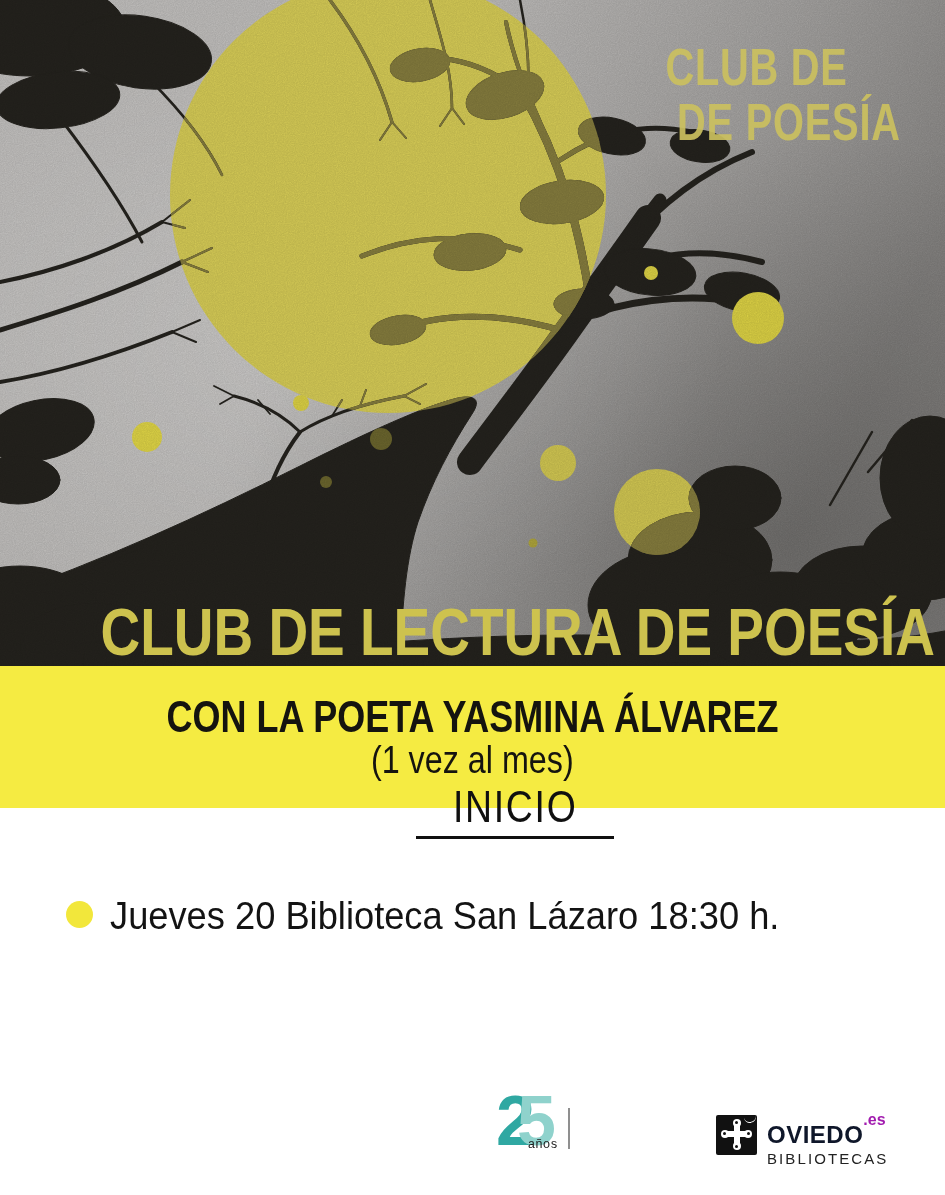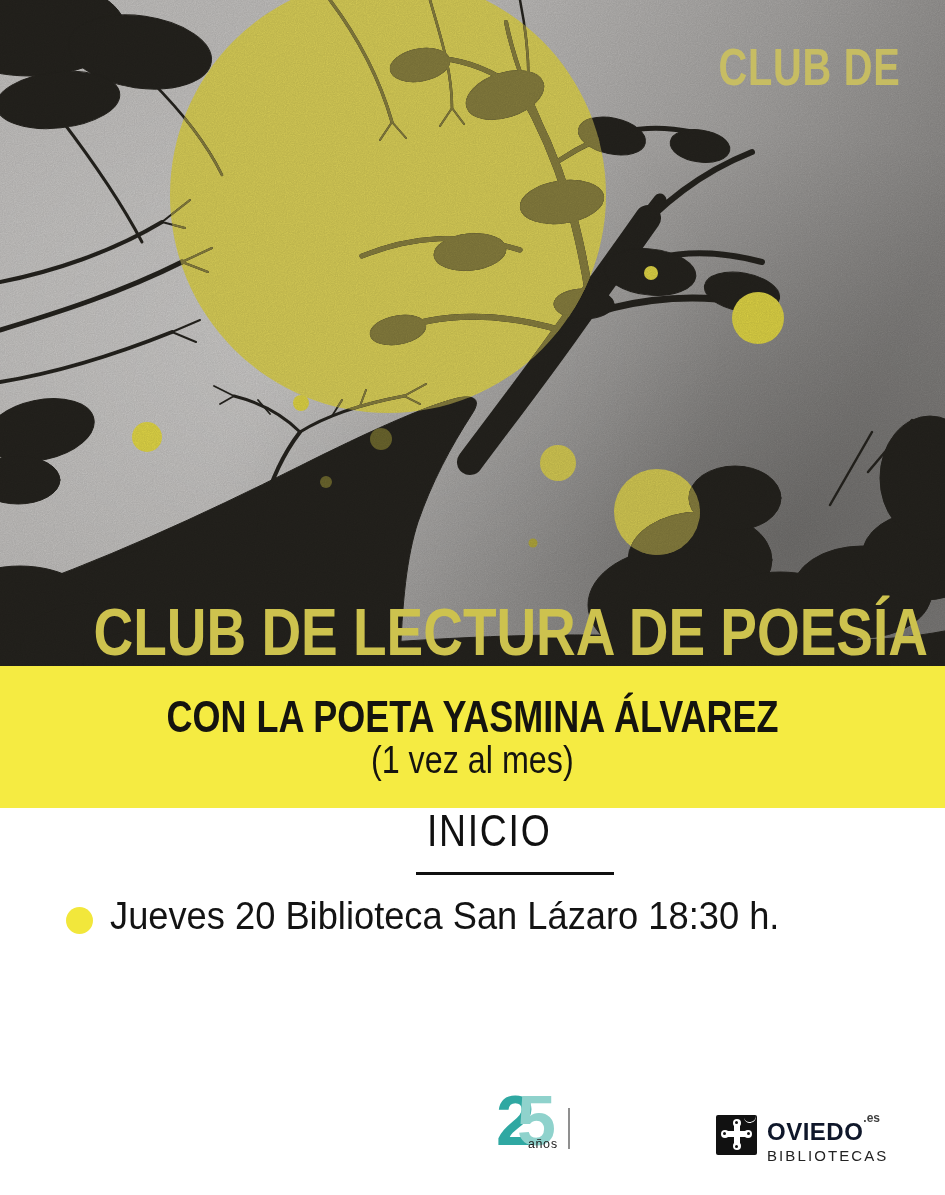--- a/index.html
+++ b/index.html
@@ -10,42 +10,42 @@
   .photo{position:absolute;left:0;top:0;width:945px;height:668px;overflow:hidden;}
   .photo svg{display:block;}
 
   
   .watermark{position:absolute;top:40px;right:44px;text-align:left;}
   .watermark .wline{font-weight:bold;font-size:51px;line-height:55px;
     color:rgba(203,192,94,0.92);letter-spacing:1px;}
   .wline span{display:inline-block;transform:scaleX(0.78);transform-origin:100% 50%;white-space:nowrap;}
 
   
-  .main-title{position:absolute;left:2px;right:0;top:598px;text-align:center;}
+  .main-title{position:absolute;left:9px;right:0;top:598px;text-align:center;}
   .main-title span{display:inline-block;transform:scaleX(0.82);transform-origin:50% 50%;
     font-weight:bold;font-size:67px;line-height:67px;color:#CDC24E;white-space:nowrap;letter-spacing:0px;}
 
   
   .band{position:absolute;left:0;top:666px;width:945px;height:142px;background:#F5EB42;
     display:flex;flex-direction:column;align-items:center;justify-content:center;}
   .band-heading span{display:inline-block;transform:scaleX(0.80);transform-origin:50% 50%;
     font-weight:bold;font-size:45px;line-height:46px;color:#15140F;white-space:nowrap;}
   .band-sub span{display:inline-block;transform:scaleX(0.85);transform-origin:50% 50%;
     font-weight:400;font-size:38px;line-height:40px;color:#15140F;white-space:nowrap;}
   .band-heading,.band-sub{text-align:center;}
 
   
-  .inicio{position:absolute;left:416px;top:806px;width:198px;
-    border-bottom:3px solid #101010;padding-bottom:16px;}
+  .inicio{position:absolute;left:416px;top:782px;width:198px;text-align:center;
+    border-bottom:3px solid #101010;padding-bottom:4px;}
   .inicio span{display:inline-block;transform:scaleX(0.85);transform-origin:50% 50%;
     font-size:44px;font-weight:400;letter-spacing:2px;color:#101010;white-space:nowrap;}
 
   
   .events{position:absolute;left:66px;top:893px;width:830px;}
-  .event{display:flex;align-items:center;margin-bottom:26px;}
+  .event{display:flex;align-items:flex-start;margin-bottom:26px;}
   .bullet-dot{flex:0 0 auto;width:27px;height:27px;border-radius:50%;background:#F2E73B;
     margin-top:8px;margin-right:17px;}
   .event-text{font-size:39px;line-height:46px;color:#131313;width:820px;
     transform:scaleX(0.93);transform-origin:0 50%;}
 
   
   .clubs-logo{position:absolute;left:496px;top:1089px;display:flex;align-items:flex-end;}
   .clubs-num{position:relative;line-height:0.92;white-space:nowrap;}
   .num2{font-weight:bold;font-size:70px;color:#2FA8A2;}
   .num5{font-weight:bold;font-size:70px;color:#8FD2CC;margin-left:-18px;}
@@ -64,21 +64,21 @@
   .cross-knob{position:absolute;width:8px;height:8px;border-radius:50%;background:#fff;}
   .k-t{left:50%;top:4px;margin-left:-4px;} .k-b{left:50%;bottom:5px;margin-left:-4px;}
   .k-l{top:15px;left:5px;} .k-r{top:15px;right:5px;}
   .cross-dot{position:absolute;width:3px;height:3px;border-radius:50%;background:#111;}
   .d-t{left:50%;top:6px;margin-left:-1.5px;} .d-b{left:50%;bottom:7px;margin-left:-1.5px;}
   .d-l{top:17px;left:7px;} .d-r{top:17px;right:7px;}
   .cross-flourish{position:absolute;right:1px;top:-1px;width:12px;height:8px;
     border-bottom:1.6px solid #fff;border-radius:0 0 9px 9px;transform:rotate(-8deg);}
   .oviedo-text{line-height:1;}
   .oviedo-word{font-size:24px;font-weight:600;letter-spacing:0.5px;color:#0f172a;}
-  .oviedo-tld{font-size:12px;font-weight:600;color:#404040;vertical-align:18px;letter-spacing:0;}
+  .oviedo-tld{font-size:16px;font-weight:600;color:#a21caf;vertical-align:18px;letter-spacing:0;}
   .oviedo-dept{font-size:15px;letter-spacing:2.1px;color:#222;margin-top:4px;}
 </style>
 </head>
 <body>
 
 <div class="photo">
   <svg width="945" height="668" viewBox="0 0 945 668" xmlns="http://www.w3.org/2000/svg">
     <defs>
       <linearGradient id="skyg" x1="0" y1="0" x2="1" y2="0.35">
         <stop offset="0" stop-color="#CBC9C7"></stop>
@@ -200,20 +200,21 @@
       <circle cx="381" cy="439" r="11" fill="#6F692F"></circle>
       <circle cx="326" cy="482" r="6" fill="#6F692F"></circle>
       <circle cx="533" cy="543" r="4.5" fill="#B5AB3E"></circle>
     </g>
 
     <rect x="0" y="0" width="945" height="668" filter="url(#grain)" opacity="0.14"></rect>
   </svg>
 
   <div class="watermark">
     <div class="wline"><span>CLUB DE</span></div>
+    <div class="wline"><span>DE POESÍA</span></div>
   </div>
 
   <div class="main-title">
     <span>CLUB DE LECTURA DE POESÍA</span>
   </div>
 </div>
 
 <div class="band">
   <div class="band-heading">
     <span>CON LA POETA YASMINA ÁLVAREZ</span>

